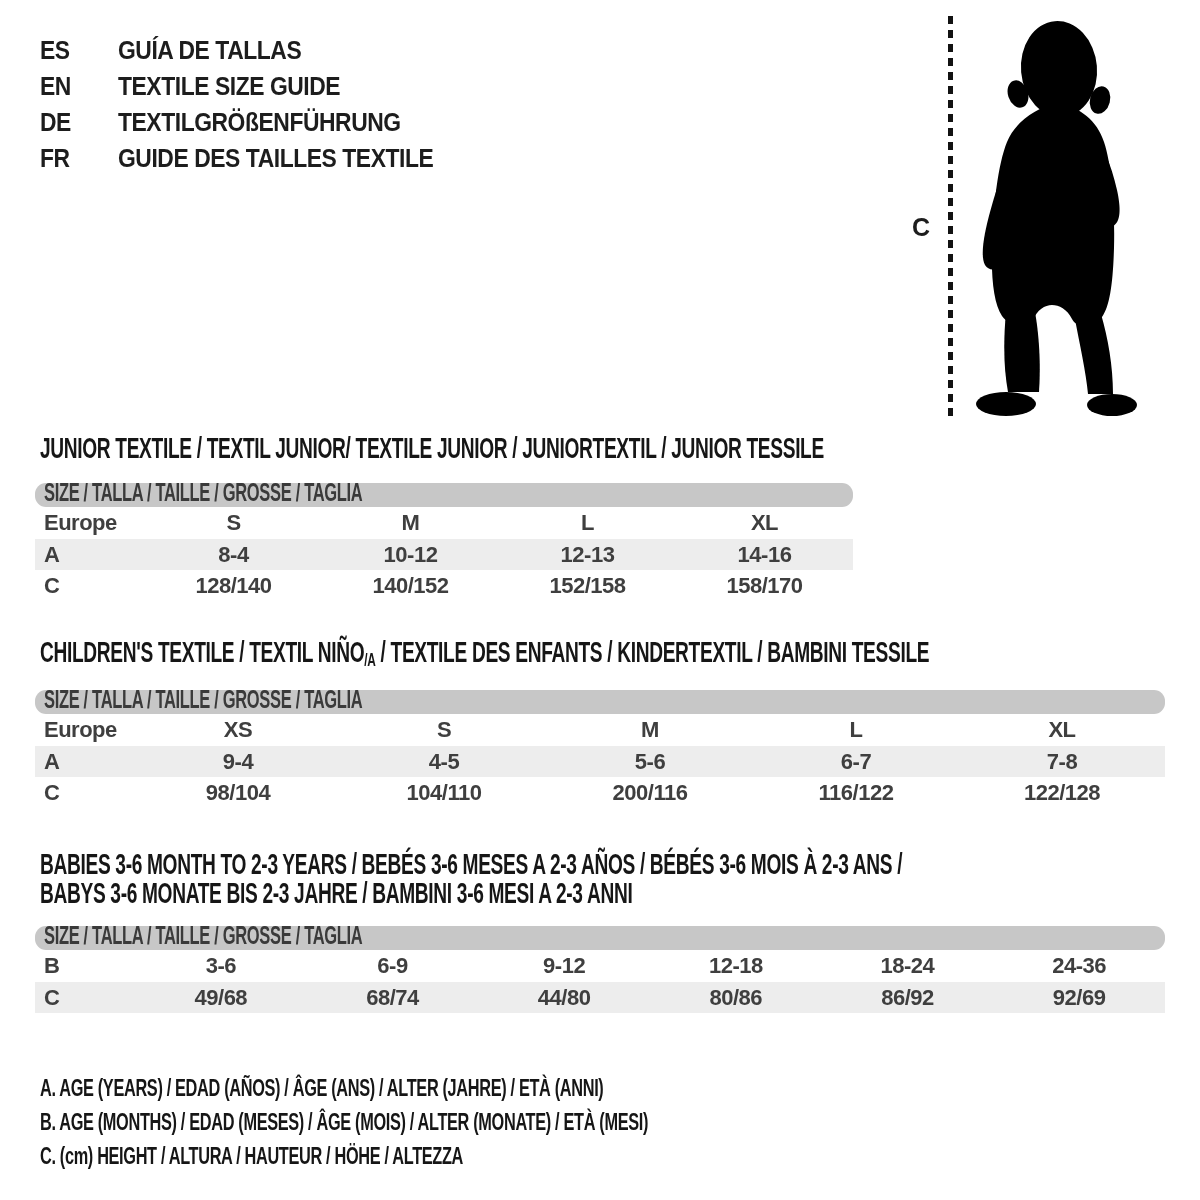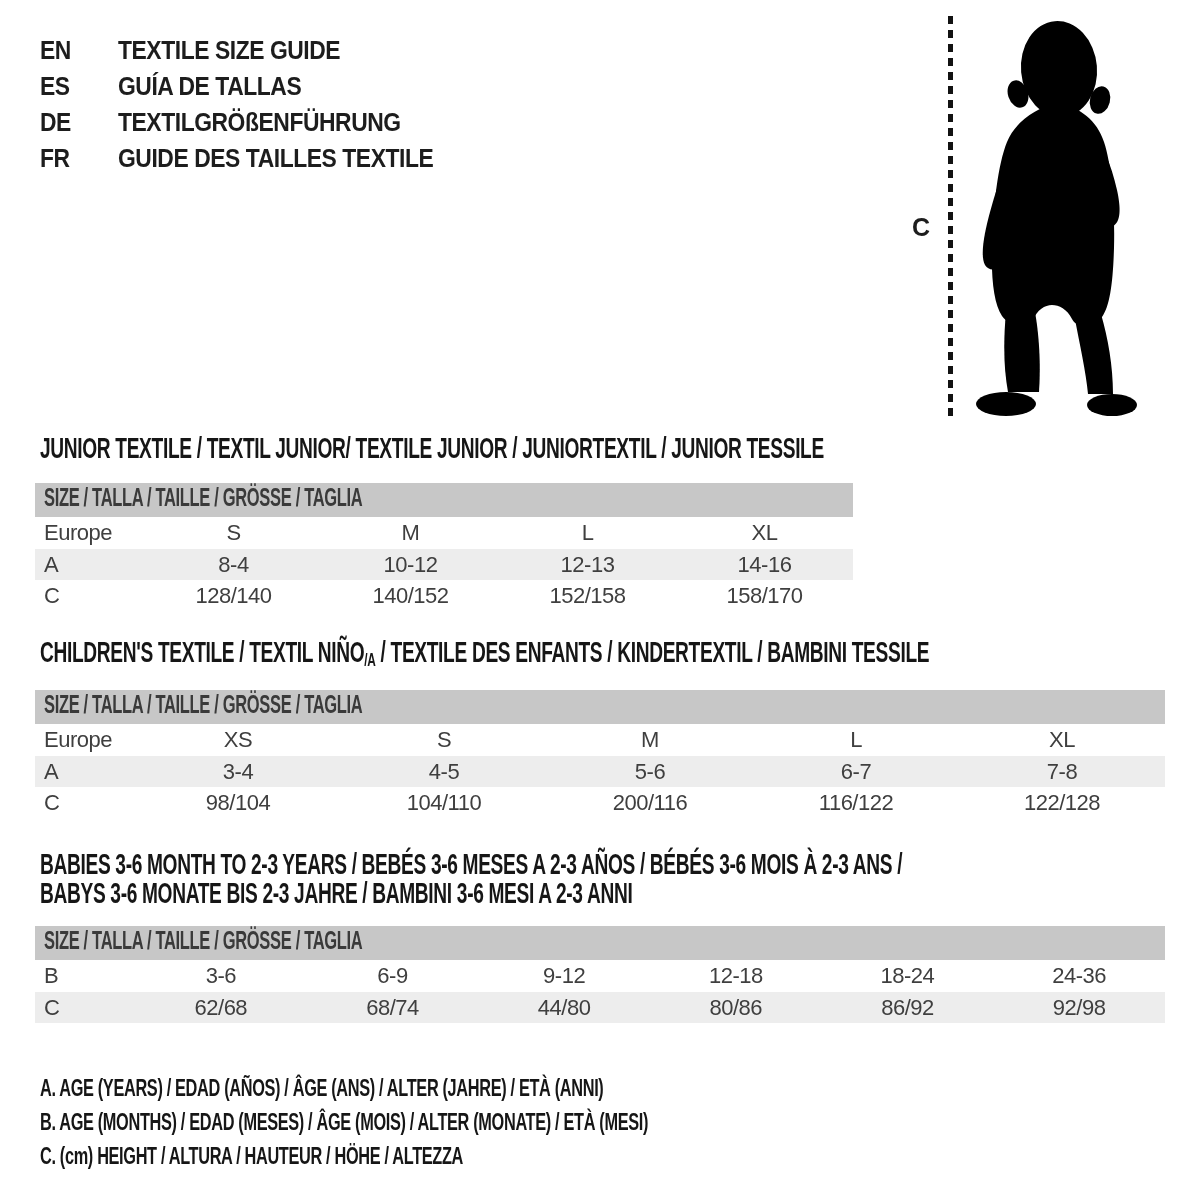--- a/index.html
+++ b/index.html
@@ -29,52 +29,52 @@
 
   
   .title {
     font-weight:bold; font-size:29px; letter-spacing:-0.5px; line-height:29px;
     white-space:nowrap; transform:scaleX(0.66); transform-origin:left top; color:#161616;
   }
   .subsc { font-size:0.62em; position:relative; top:0.22em; }
 
   
   .size-bar {
-    height:34px; background:#c7c7c7; display:flex; align-items:flex-start;
-    padding-left:9px; box-sizing:border-box; overflow:hidden;
+    height:24px; background:#c7c7c7; display:flex; align-items:flex-end;
+    padding-left:9px; box-sizing:border-box; overflow:hidden;border-radius:11px;
   }
   .bar-text {
     display:inline-block; font-weight:bold; font-size:25px; letter-spacing:-0.5px;
     color:#3a3a3a; white-space:nowrap; transform:scaleX(0.66); transform-origin:left center;
   }
   table.size-table { border-collapse:collapse; table-layout:fixed; width:100%; }
   table.size-table td {
-    padding:0; height:31px; text-align:center; font-weight:normal; font-size:22px;
+    padding:0; height:31px; text-align:center; font-weight:bold; font-size:22px;
     letter-spacing:-0.5px; color:#3f3f3f; overflow:hidden; white-space:nowrap;
   }
   table.size-table tr.size-row td { height:32px; }
   table.size-table td.rowlabel { text-align:left; padding-left:9px; }
   table.size-table tr.stripe { background:#ededed; }
 
   
   .footer {
     left:40px; top:1071px; font-weight:bold; font-size:24px; letter-spacing:-0.5px;
     line-height:34px; white-space:nowrap; transform:scaleX(0.68);
     transform-origin:left top; color:#161616;
   }
 </style>
 </head>
 <body>
 
 <div class="abs langs">
   <div class="lang-row">
+    <span class="lang-code">ES</span><span class="lang-label">GUÍA DE TALLAS</span>
+  </div>
+  <div class="lang-row">
     <span class="lang-code">EN</span><span class="lang-label">TEXTILE SIZE GUIDE</span>
-  </div>
-  <div class="lang-row">
-    <span class="lang-code">ES</span><span class="lang-label">GUÍA DE TALLAS</span>
   </div>
   <div class="lang-row">
     <span class="lang-code">DE</span><span class="lang-label">TEXTILGRÖßENFÜHRUNG</span>
   </div>
   <div class="lang-row">
     <span class="lang-code">FR</span><span class="lang-label">GUIDE DES TAILLES TEXTILE</span>
   </div>
 </div>
 
 <div class="abs dash-line"></div>
@@ -153,21 +153,21 @@
         <tr class="size-row">
       <td class="rowlabel">Europe</td>
       <td>XS</td>
       <td>S</td>
       <td>M</td>
       <td>L</td>
       <td>XL</td>
     </tr>
     <tr class="stripe">
       <td class="rowlabel">A</td>
-      <td>3-4</td>
+      <td>9-4</td>
       <td>4-5</td>
       <td>5-6</td>
       <td>6-7</td>
       <td>7-8</td>
     </tr>
     <tr>
       <td class="rowlabel">C</td>
       <td>98/104</td>
       <td>104/110</td>
       <td>200/116</td>
@@ -201,26 +201,26 @@
       <td class="rowlabel">B</td>
       <td>3-6</td>
       <td>6-9</td>
       <td>9-12</td>
       <td>12-18</td>
       <td>18-24</td>
       <td>24-36</td>
     </tr>
     <tr class="stripe">
       <td class="rowlabel">C</td>
-      <td>62/68</td>
+      <td>49/68</td>
       <td>68/74</td>
       <td>44/80</td>
       <td>80/86</td>
       <td>86/92</td>
-      <td>92/98</td>
+      <td>92/69</td>
     </tr>
   </tbody>
     </table>
 </div>
 
 <div class="abs footer">
   <div>A. AGE (YEARS) / EDAD (AÑOS) / ÂGE (ANS) / ALTER (JAHRE) / ETÀ (ANNI)</div>
   <div>B. AGE (MONTHS) / EDAD (MESES) / ÂGE (MOIS) / ALTER (MONATE) / ETÀ (MESI)</div>
   <div>C. (cm) HEIGHT / ALTURA / HAUTEUR / HÖHE / ALTEZZA</div>
 </div>

